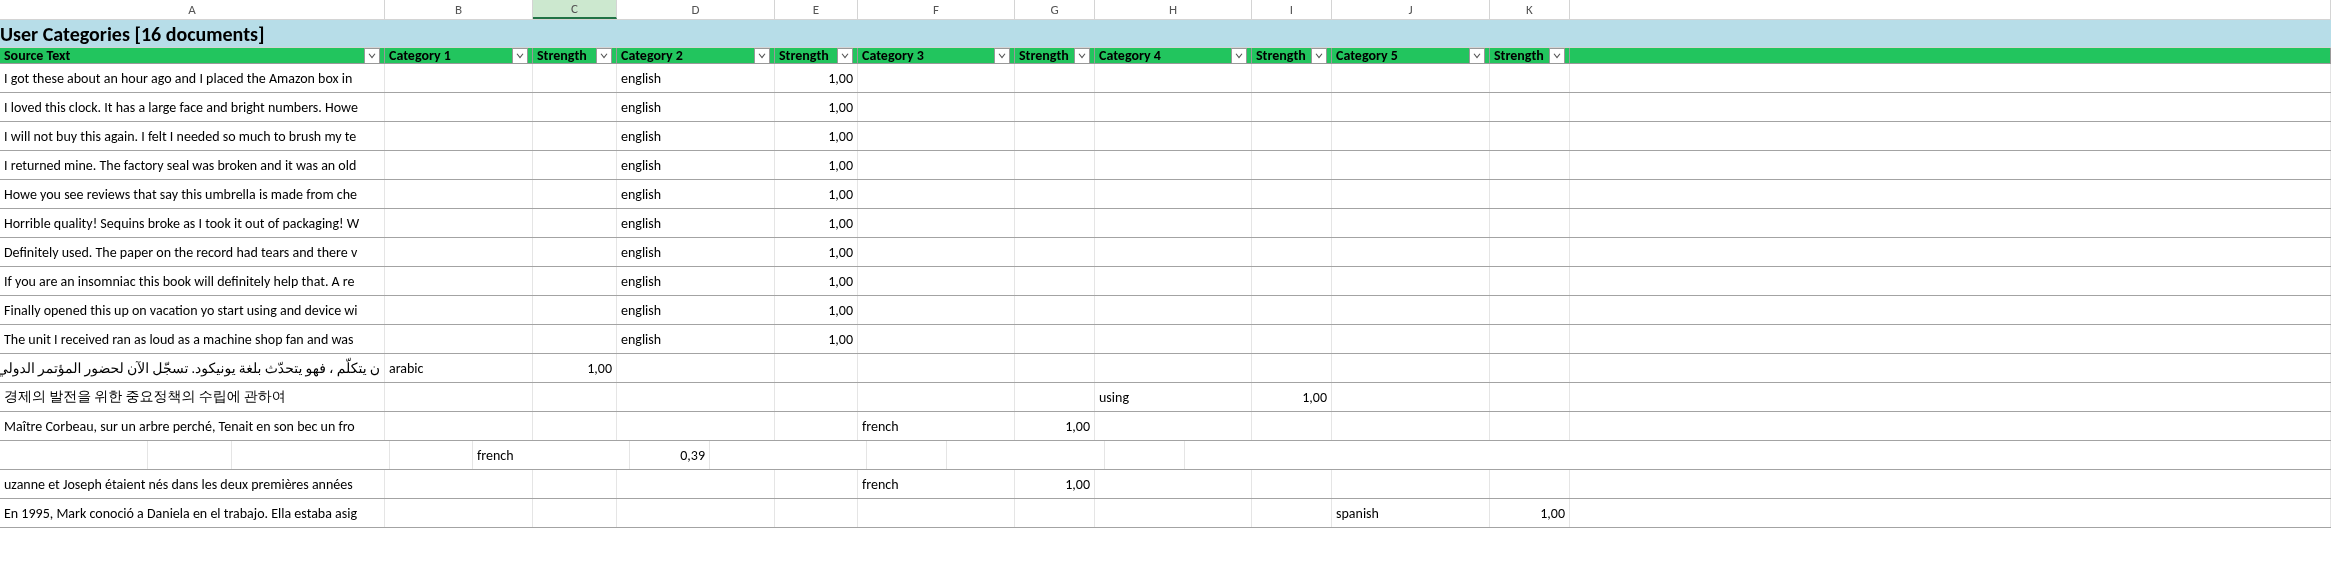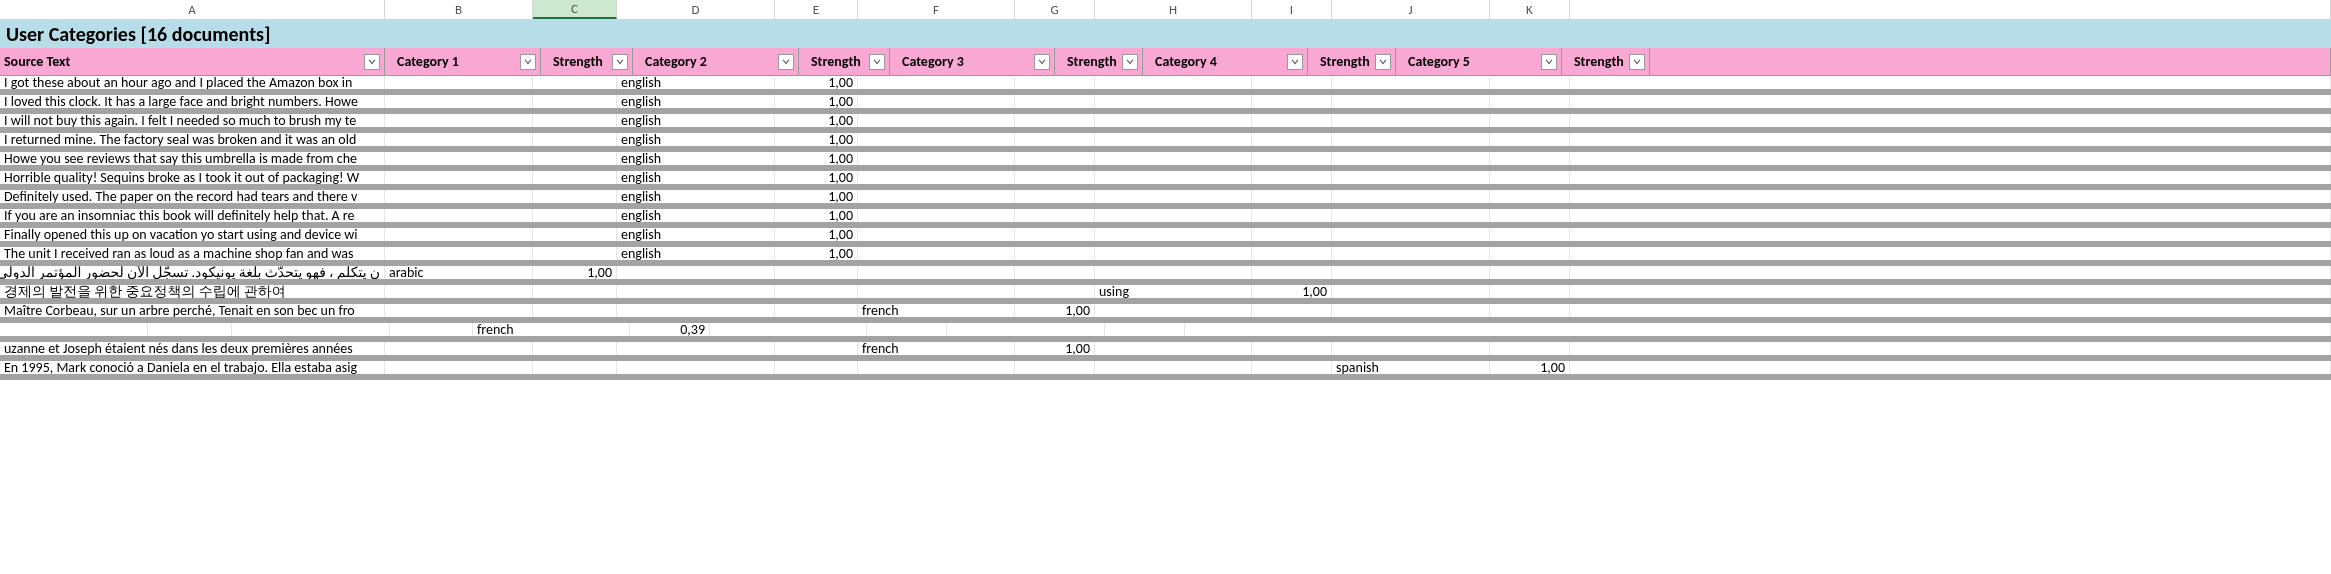--- a/index.html
+++ b/index.html
@@ -32,33 +32,31 @@
     .col-header.selected {
       background: #cce8cf;
       border-bottom: 2px solid #217346;
     }
     .title-row {
       height: 28px;
       background: #b7dde8;
       border-bottom: 1px solid #d4d4d4;
       display: flex;
       align-items: center;
-      padding-left: 6px;
     }
     .title-row span {
       font-weight: bold;
       font-size: 20px;
       color: #000;
     }
     .header-row {
       display: flex;
-      height: 28px;
-      background: #f9a8d4;
+      height: 16px;
+      background: #22c55e;
       border-bottom: 1px solid #999;
-      gap: 8px;
     }
     .header-cell {
       display: flex;
       align-items: center;
       justify-content: space-between;
       padding: 0 4px;
       border-right: 1px solid #999;
       font-weight: bold;
       font-size: 14px;
       color: #000;
@@ -74,22 +72,22 @@
       justify-content: center;
       flex-shrink: 0;
       margin-left: 4px;
     }
     .filter-btn svg {
       width: 8px;
       height: 6px;
     }
     .data-row {
       display: flex;
-      height: 19px;
-      border-bottom: 6px solid #a3a3a3;
+      height: 29px;
+      border-bottom: 1px solid #a3a3a3;
     }
     .cell {
       padding: 0 4px;
       border-right: 1px solid #e5e5e5;
       display: flex;
       align-items: center;
       overflow: hidden;
       white-space: nowrap;
       font-size: 14px;
     }

